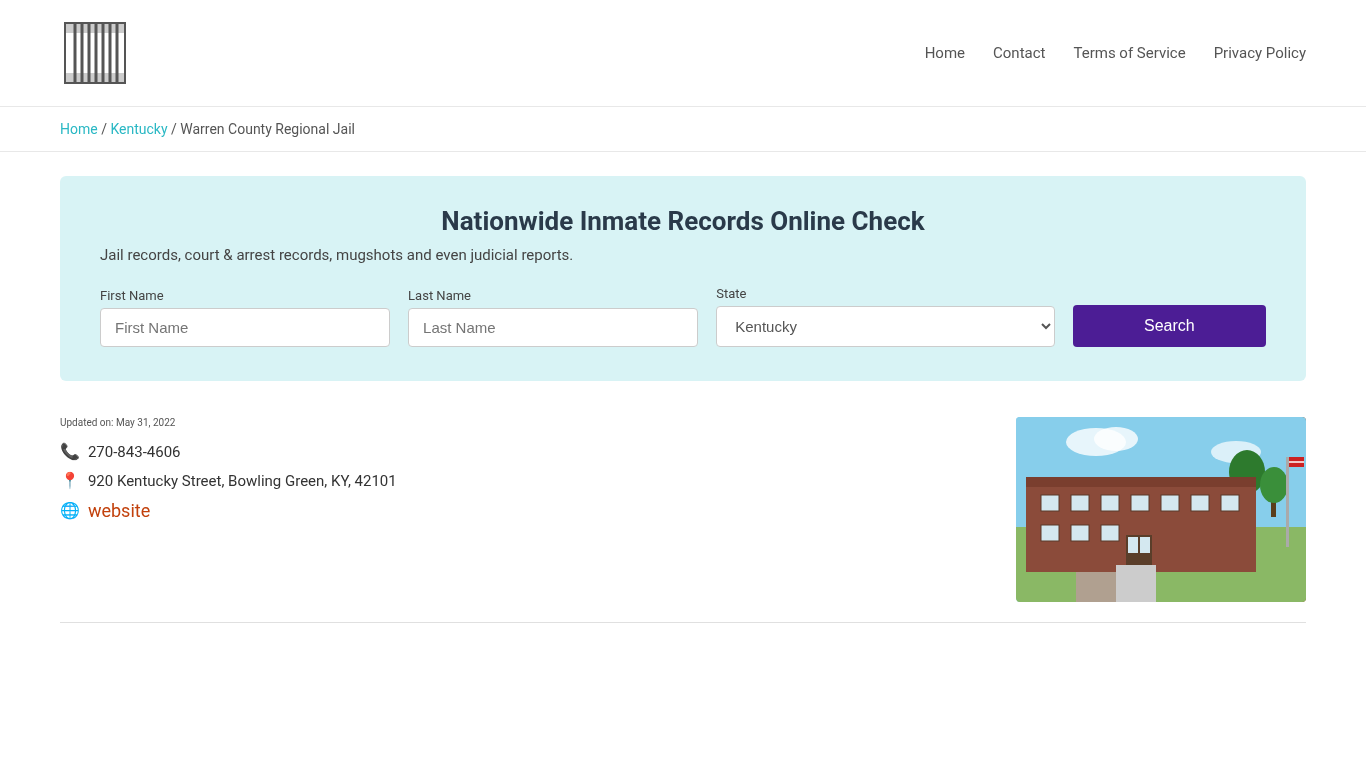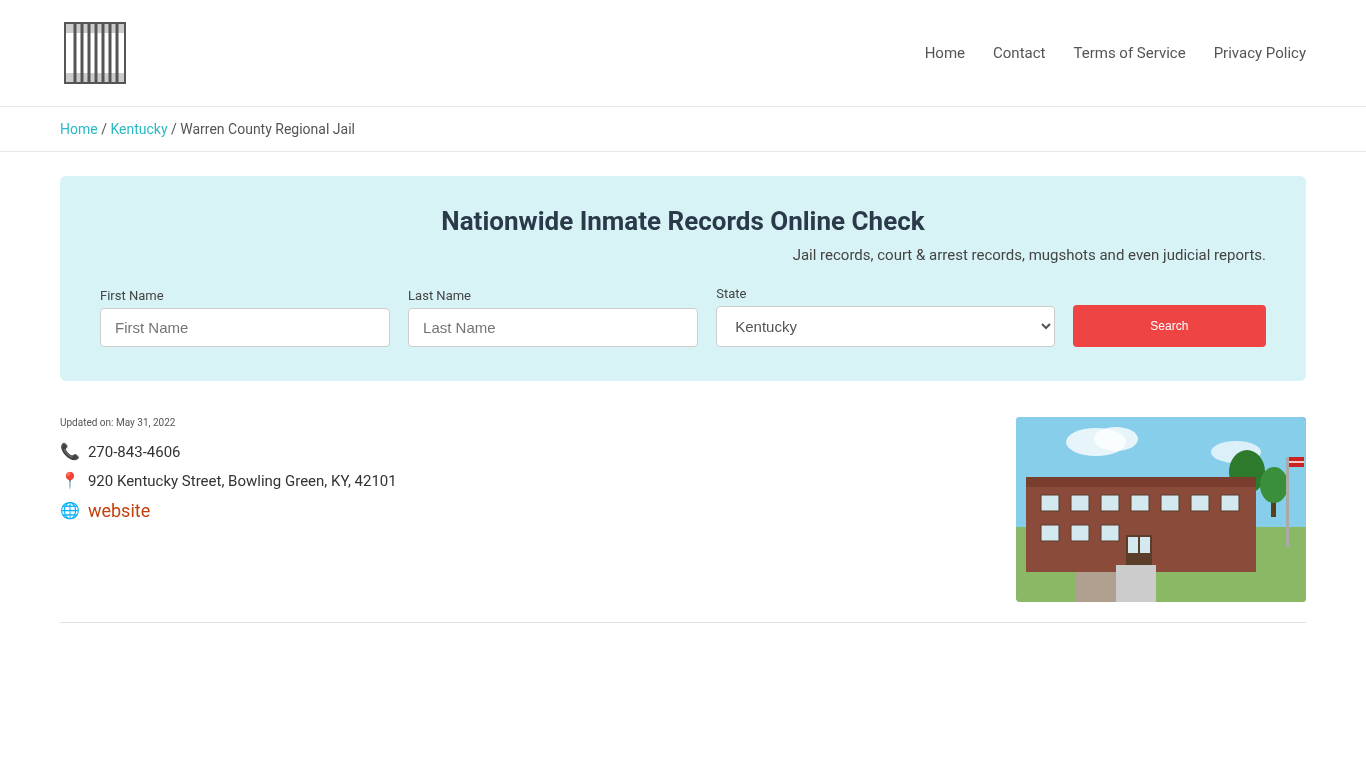--- a/index.html
+++ b/index.html
@@ -59,21 +59,21 @@
       margin: 24px 0 36px;
     }
     .banner-title {
       text-align: center;
       font-size: 26px;
       font-weight: 700;
       color: #2a3a4a;
       margin-bottom: 10px;
     }
     .banner-subtitle {
-      text-align: right;
+      text-align: left;
       font-size: 15px;
       color: #444;
       margin-bottom: 22px;
     }
     .search-form {
       display: flex;
       gap: 18px;
       align-items: flex-end;
     }
     .form-group {
@@ -96,26 +96,26 @@
       outline: none;
     }
     .form-group.first-name { flex: 1.2; }
     .form-group.last-name { flex: 1.2; }
     .form-group.state { flex: 1.4; }
     .form-group select { cursor: pointer; }
     .search-btn-container {
       flex: 0.8;
     }
     .search-button {
-      background: #ef4444;
+      background: #4c1d95;
       color: #fff;
       border: none;
       padding: 10px 20px;
       border-radius: 4px;
-      font-size: 12px;
+      font-size: 16px;
       cursor: pointer;
       width: 100%;
       height: 42px;
     }
 
     
     .page-title-section {
       margin-bottom: 16px;
     }
     .page-title {

